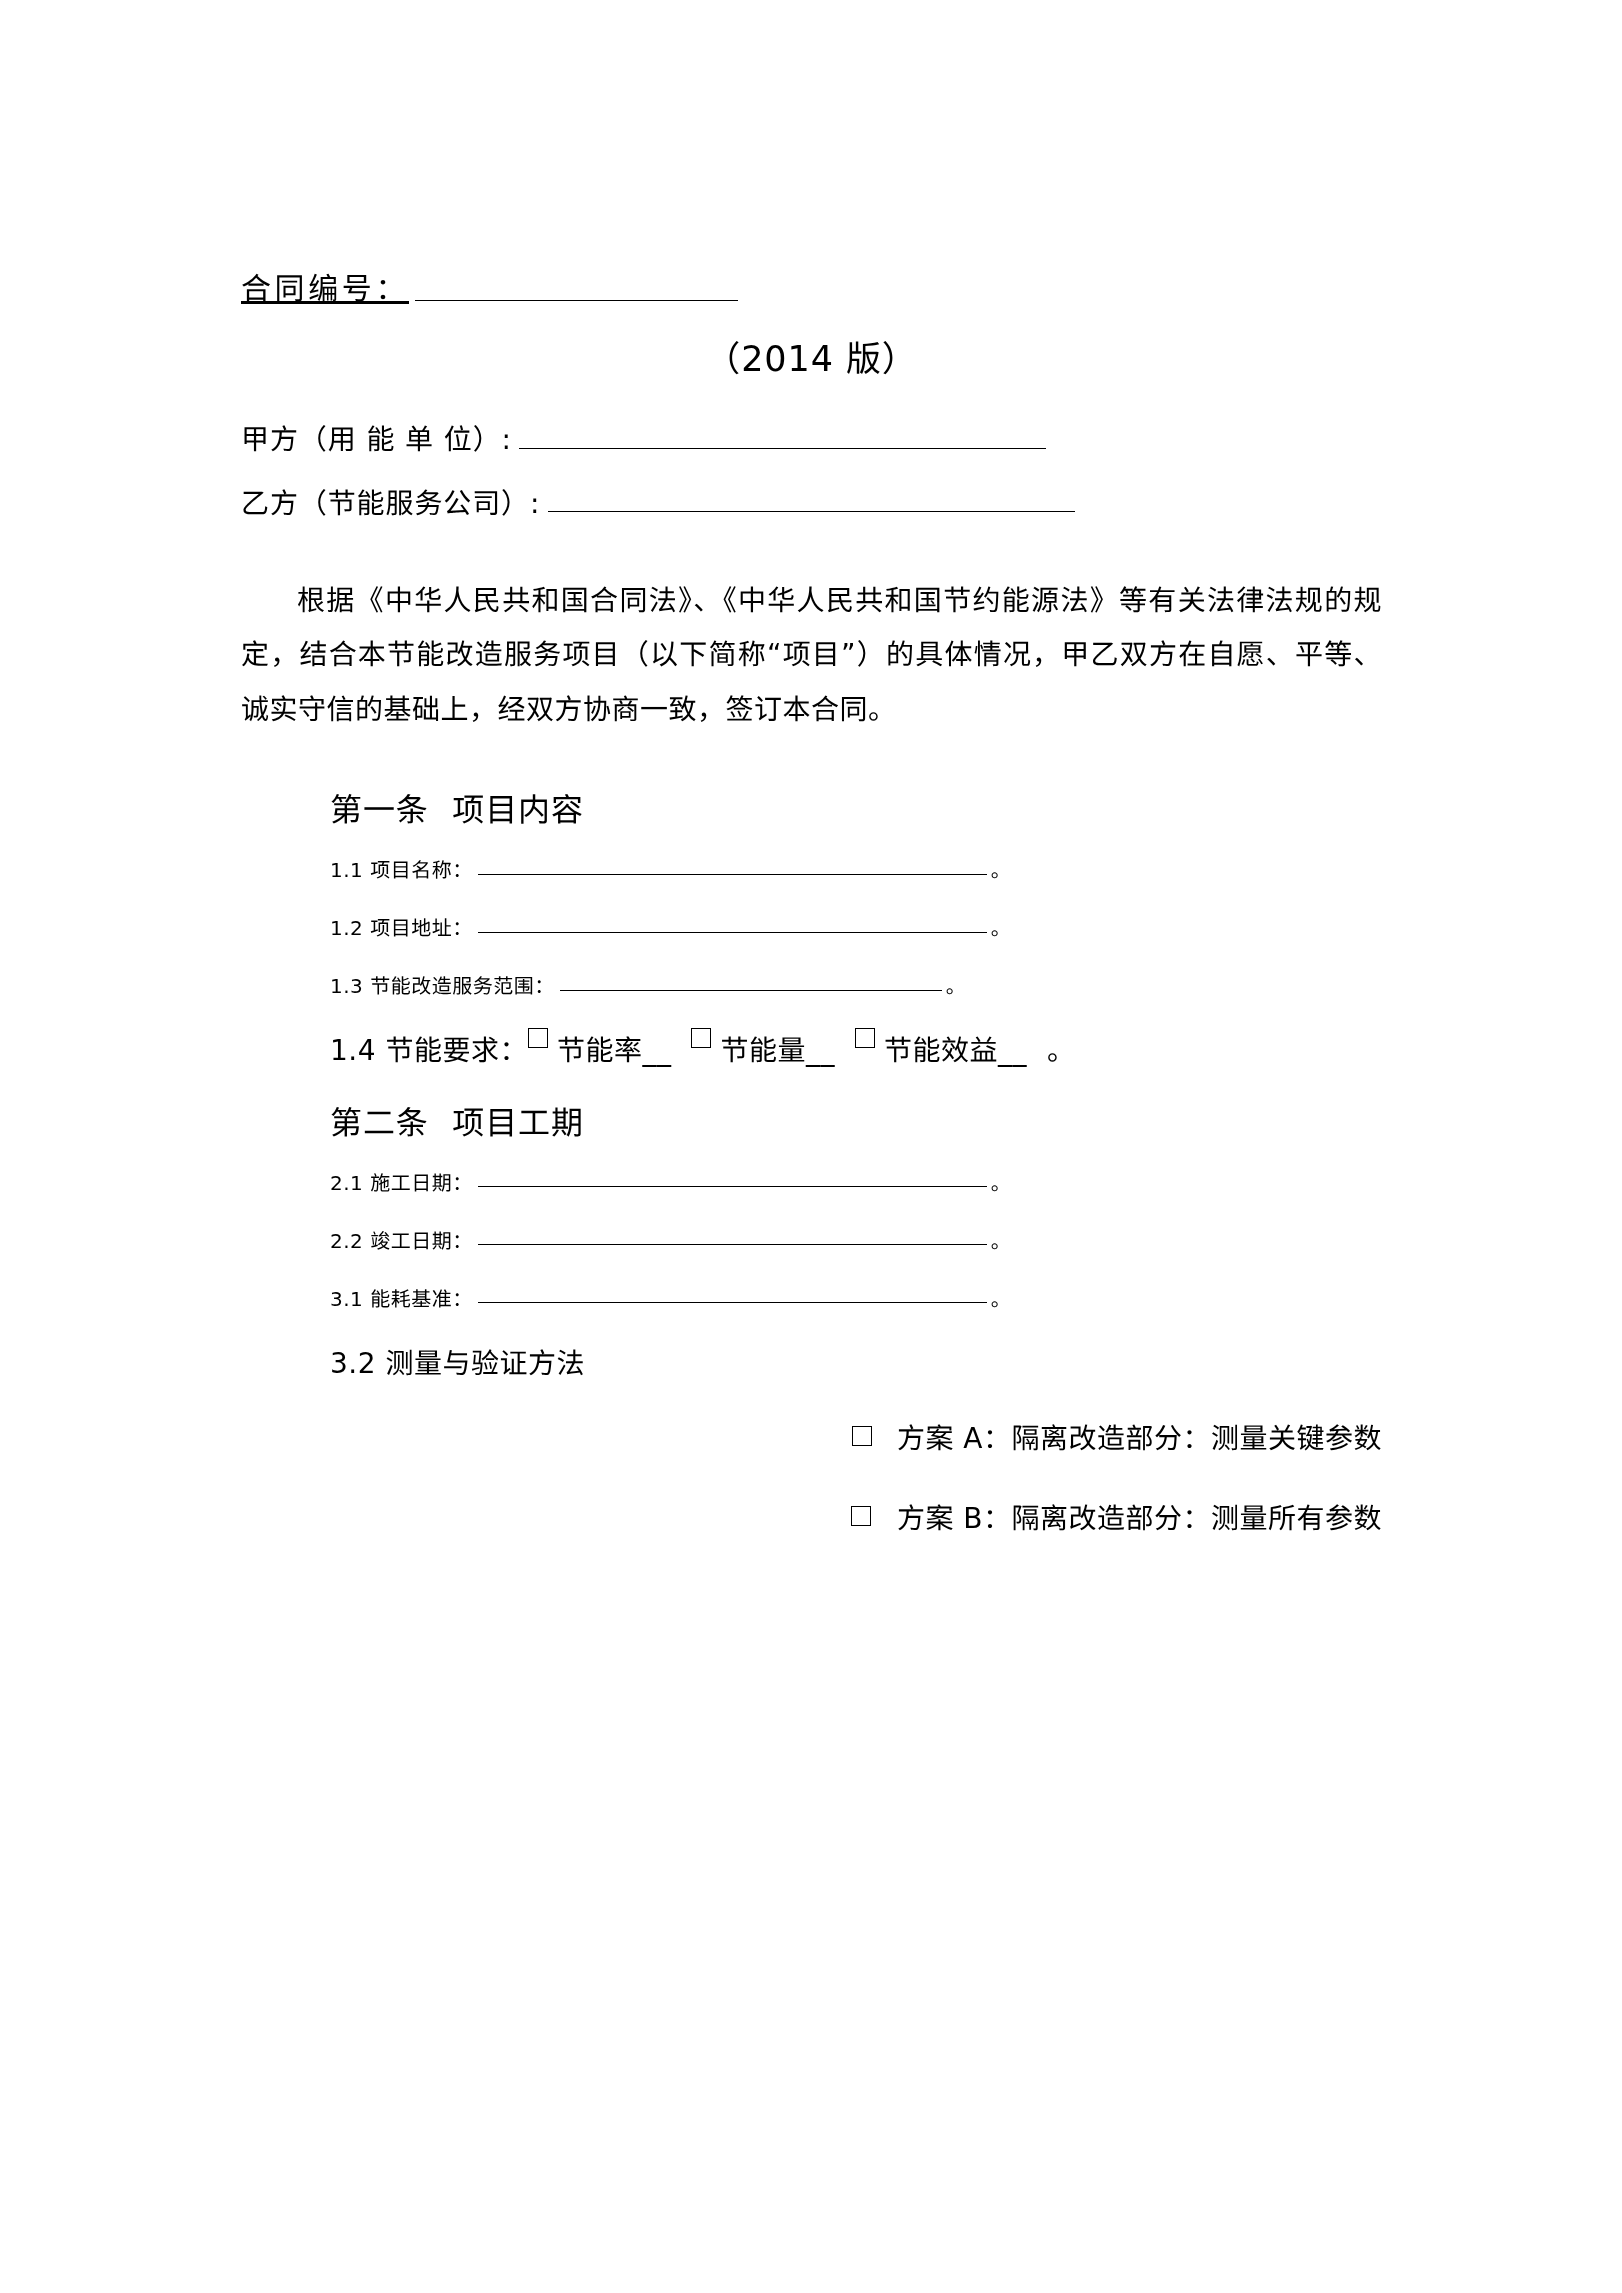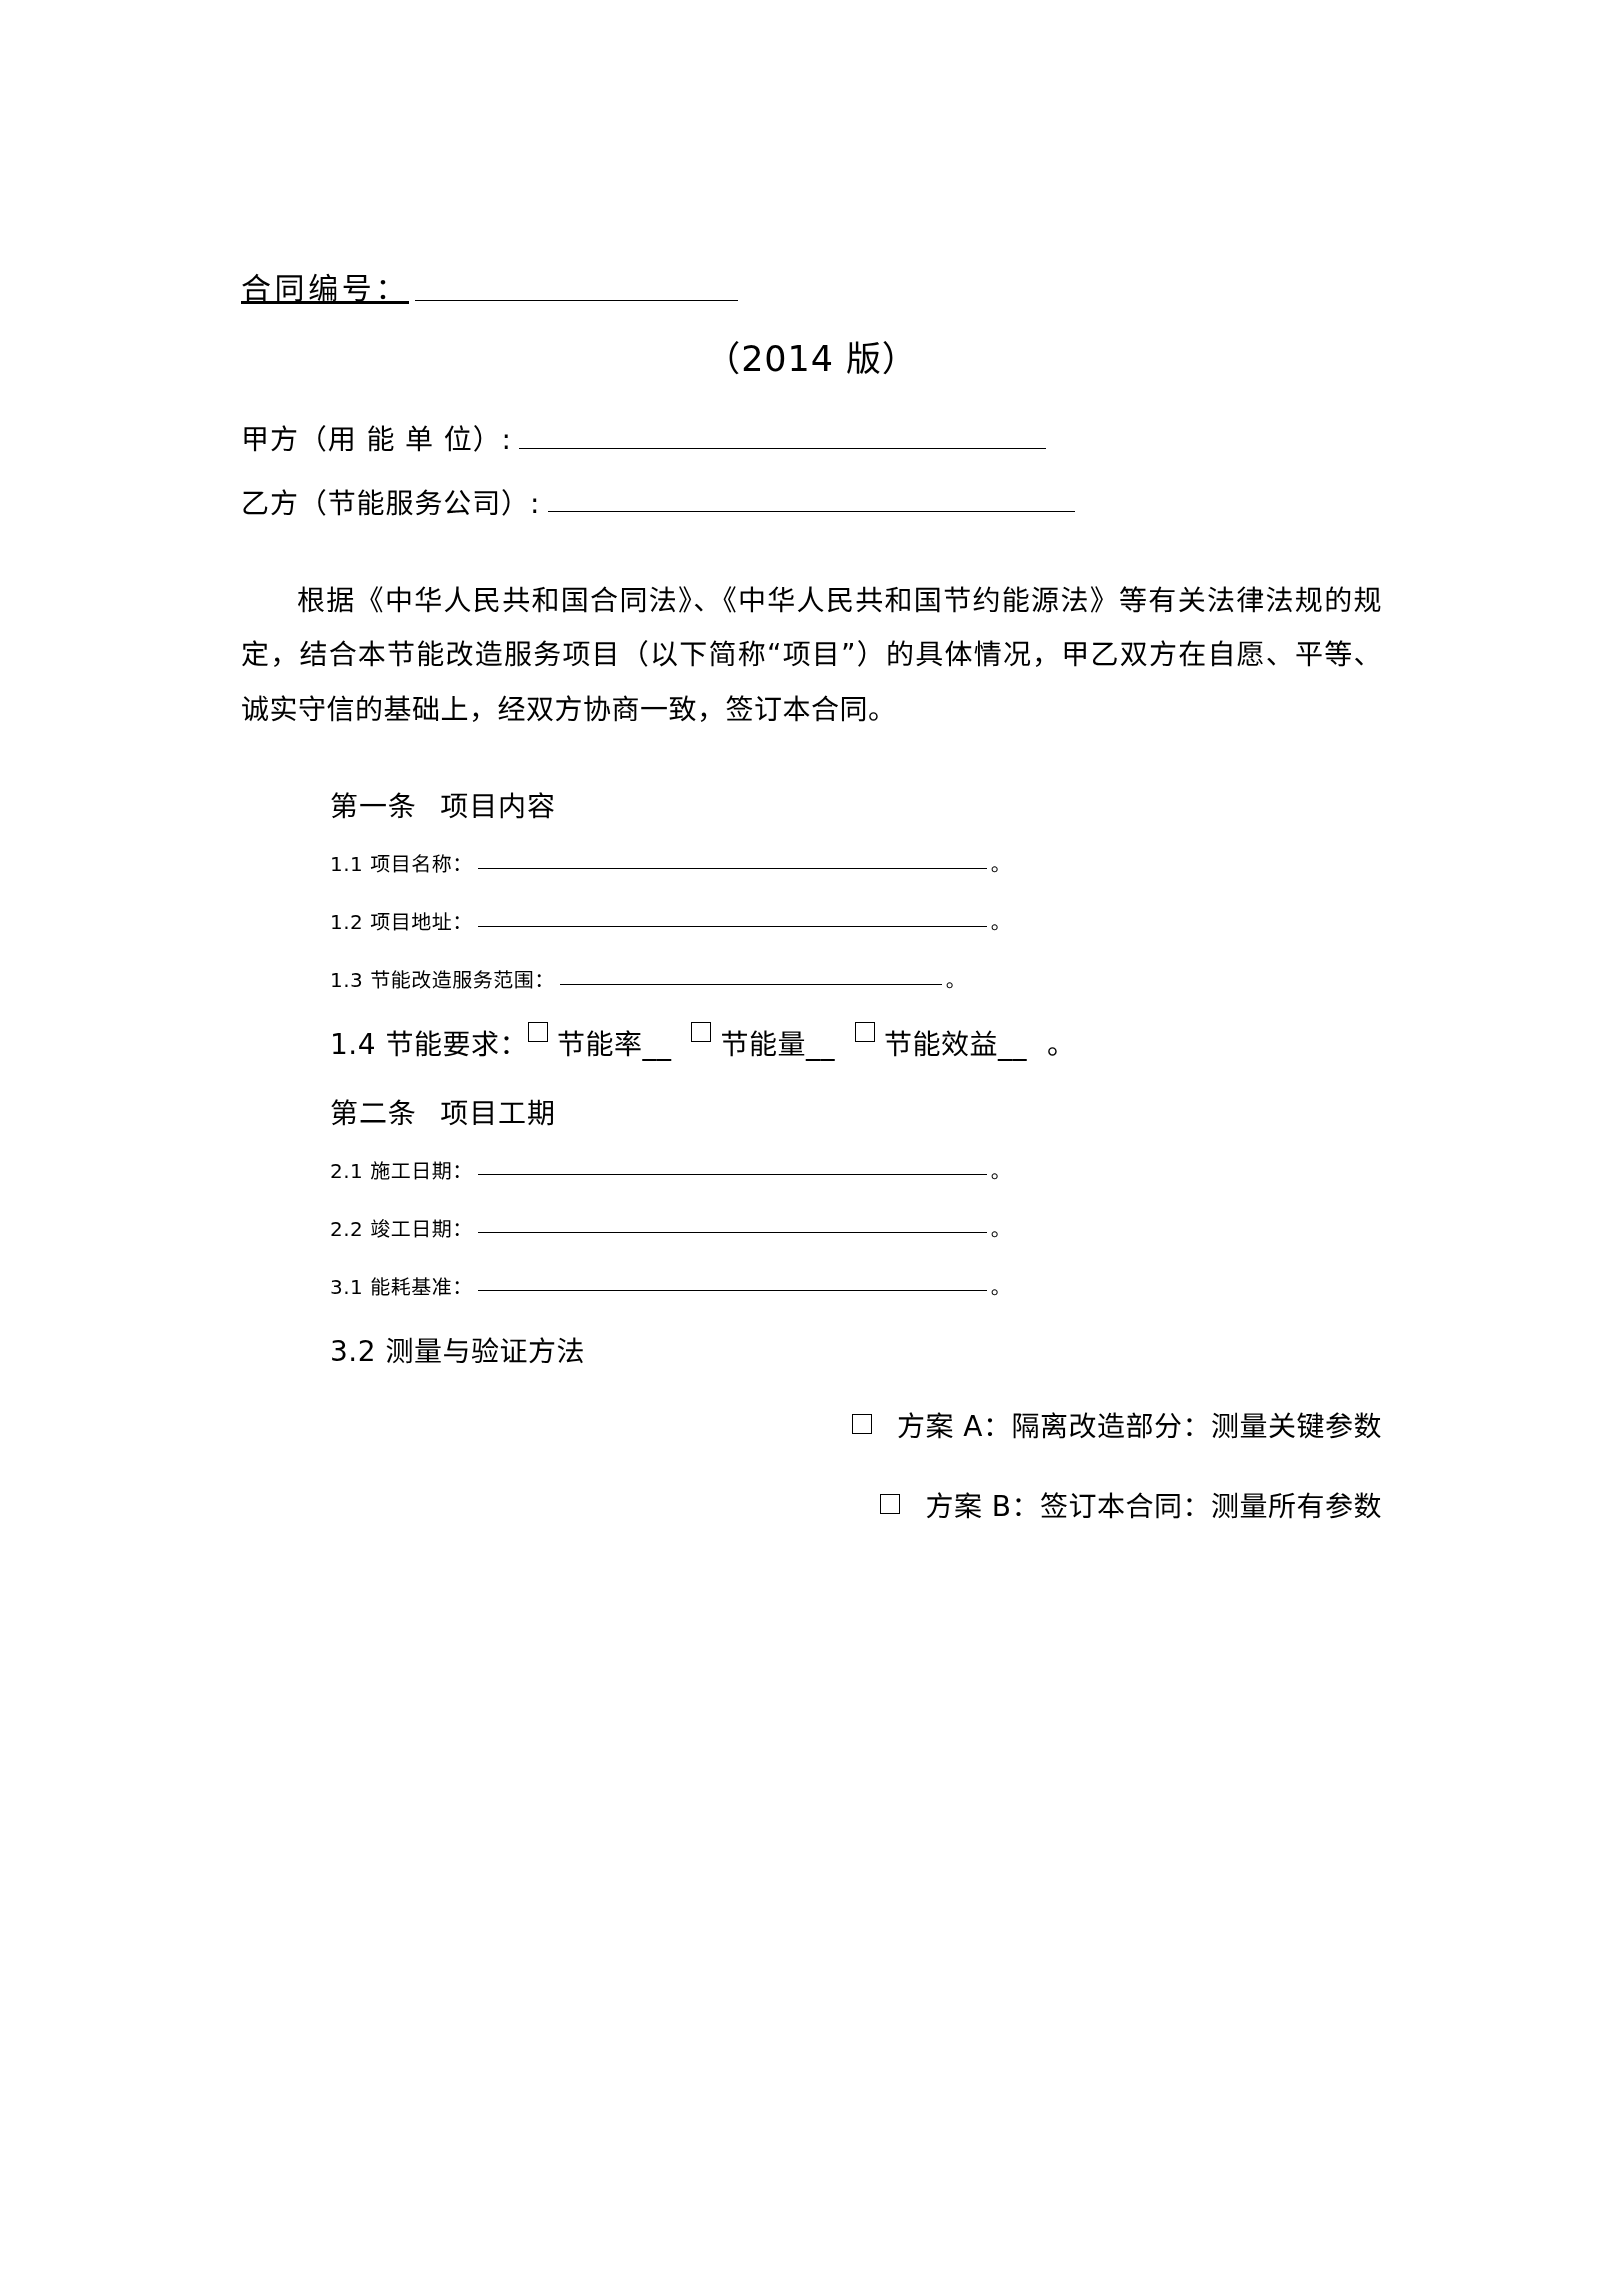--- a/index.html
+++ b/index.html
@@ -79,21 +79,21 @@
     font-size: 28px;
     line-height: 1.95;
     text-align: justify;
     text-indent: 56px;
     letter-spacing: 0.5px;
   }
 
   
   .clauses { margin-top: 47px; padding-left: 89px; }
   .clause-head {
-    font-size: 28px;
+    font-size: 32px;
     margin: 0 0 23.6px 0;
     letter-spacing: 0.9px;
   }
   .clause-head .gap { display: inline-block; width: 23.6px; }
   .clause-line {
     font-size: 20px;
     margin: 0 0 29px 0;
     display: flex;
     align-items: flex-end;
     letter-spacing: 0.5px;
@@ -224,20 +224,20 @@
 
     <div class="sub-head">3.2 测量与验证方法</div>
 
     <div class="plan-line">
       <span class="checkbox"></span>
       <span class="plan-label">方案 A：隔离改造部分：测量关键参数</span>
     </div>
 
     <div class="plan-line">
       <span class="checkbox"></span>
-      <span class="plan-label">方案 B：签订本合同：测量所有参数</span>
+      <span class="plan-label">方案 B：隔离改造部分：测量所有参数</span>
     </div>
 
 
   </div>
 
 </div>
 
 
 </body></html>

